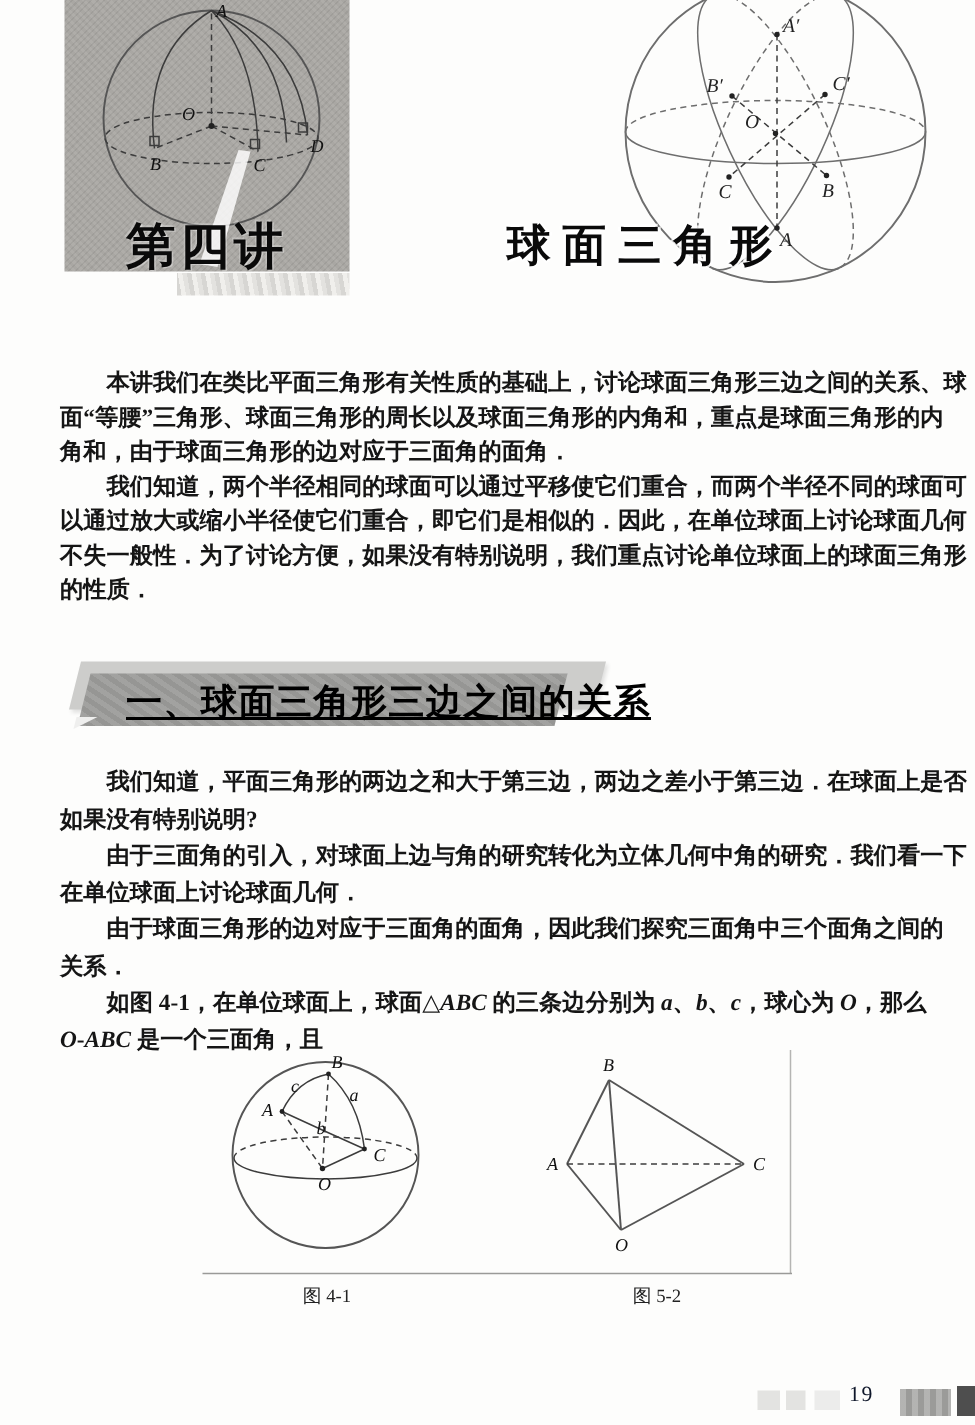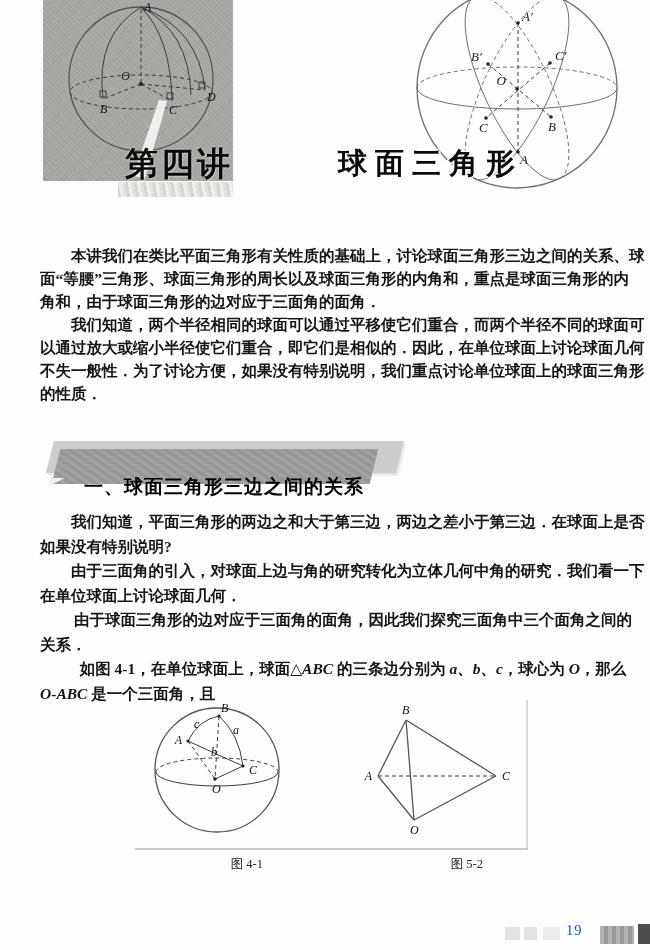--- a/index.html
+++ b/index.html
@@ -5,59 +5,59 @@
   html,body{margin:0;padding:0;background:#e8e8e8;}
   .page{position:relative;width:650px;height:950px;background:#fdfdfc;overflow:hidden;
         font-family:"Liberation Serif","DejaVu Serif",serif;color:#151515;}
   
   .photo{position:absolute;left:43px;top:0;width:190px;height:181px;
          background-color:#a9a7a3;
          background-image:
            repeating-linear-gradient(45deg, rgba(255,255,255,.07) 0 2px, rgba(0,0,0,0) 2px 4px),
            repeating-linear-gradient(-45deg, rgba(0,0,0,.06) 0 1px, rgba(0,0,0,0) 1px 3px);}
   .photo svg{position:absolute;left:0;top:0;}
-  .lecture-title{position:absolute;left:0;top:142px;width:100%;text-align:right;
+  .lecture-title{position:absolute;left:0;top:142px;width:100%;text-align:center;
          font-family:"Liberation Sans","DejaVu Sans",sans-serif;font-weight:bold;
          font-size:33px;letter-spacing:3px;color:#0a0a0a;
          text-shadow:1px 1px 0 rgba(255,255,255,.35), -1px -1px 0 rgba(255,255,255,.25);}
   .photo-smudge{position:absolute;left:118px;top:182px;width:115px;height:15px;opacity:.55;
          background-image:repeating-linear-gradient(80deg,#b9b7b3 0 3px,#e6e4e0 3px 6px,#cfcdc9 6px 9px);
          filter:blur(.4px);}
   
   .sphere-right{position:absolute;left:405px;top:0;}
   .main-title{position:absolute;left:338px;top:144px;
          font-family:"Liberation Sans","DejaVu Sans",sans-serif;font-weight:bold;
          font-size:29px;letter-spacing:8px;color:#0a0a0a;white-space:nowrap;
          text-shadow:2px 0 0 rgba(255,255,255,.8),-2px 0 0 rgba(255,255,255,.8),0 2px 0 rgba(255,255,255,.8),0 -2px 0 rgba(255,255,255,.8);}
   
   .textblock{position:absolute;left:40px;width:595px;font-size:15.5px;font-weight:600;}
   .line{white-space:nowrap;height:23px;line-height:23px;}
   .tb2 .line{height:24.5px;line-height:24.5px;}
-  .line.first{padding-left:31px;text-align:center;}
+  .line.first{padding-left:31px;}
   .line i{font-style:italic;font-family:"Liberation Serif",serif;margin-top:44px;}
   
   .banner-back{position:absolute;left:50px;top:441px;width:350px;height:32px;
          background:#cdcdcb;transform:skewX(-14deg);
          box-shadow:2px 2px 3px rgba(0,0,0,.12);}
   .banner-front{position:absolute;left:56px;top:449px;width:318px;height:35px;
          background:#9c9c9a;transform:skewX(-14deg);
          background-image:repeating-linear-gradient(30deg, rgba(255,255,255,.06) 0 3px, rgba(0,0,0,.04) 3px 6px);}
   .banner-fold{position:absolute;left:50px;top:478px;width:0;height:0;
          border-top:8px solid #efefee;border-right:14px solid transparent;transform:skewX(-14deg);}
-  .banner-text{position:absolute;left:84px;top:474px;width:300px;
+  .banner-text{position:absolute;left:84px;top:452px;width:300px;
          font-family:"Liberation Sans","DejaVu Sans",sans-serif;font-weight:bold;
-         font-size:19px;letter-spacing:1px;color:#000;white-space:nowrap;}
+         font-size:24px;letter-spacing:1px;color:#000;white-space:nowrap;text-decoration:underline;}
   
   .figures{position:absolute;left:0;top:690px;}
-  .caption{position:absolute;top:856px;width:90px;text-align:right;font-size:12.5px;color:#222;}
+  .caption{position:absolute;top:856px;width:90px;text-align:center;font-size:12.5px;color:#222;}
   .cap1{left:173px;} .cap2{left:393px;}
   
   .footer-smudge{position:absolute;top:927px;height:13px;background:#dcdcda;opacity:.8;}
   .fs1{left:505px;width:15px;} .fs2{left:524px;width:13px;} .fs3{left:543px;width:17px;opacity:.5;}
-  .page-number{position:absolute;left:566px;top:922px;font-size:14.5px;color:#1d4ed8;letter-spacing:1px;}
+  .page-number{position:absolute;left:566px;top:922px;font-size:14.5px;color:#0f172a;letter-spacing:1px;}
   .footer-bar-mid{position:absolute;left:600px;top:926px;width:34px;height:18px;background:#a3a3a1;
          background-image:repeating-linear-gradient(90deg, rgba(255,255,255,.18) 0 4px, rgba(0,0,0,.05) 4px 8px);}
   .footer-bar-dark{position:absolute;left:638px;top:924px;width:12px;height:20px;background:#4e4e4e;}
   
   .ln{stroke:#3c3c3c;stroke-width:1;fill:none;}
   .lnth{stroke:#555;stroke-width:1.3;fill:none;}
   .dash{stroke-dasharray:4 3;}
   .lbl{font-family:"Liberation Serif",serif;font-style:italic;font-size:12px;fill:#111;}
   .lbl2{font-family:"Liberation Serif",serif;font-style:italic;font-size:13px;fill:#222;}
   .gray{stroke:#6e6e6e;}

